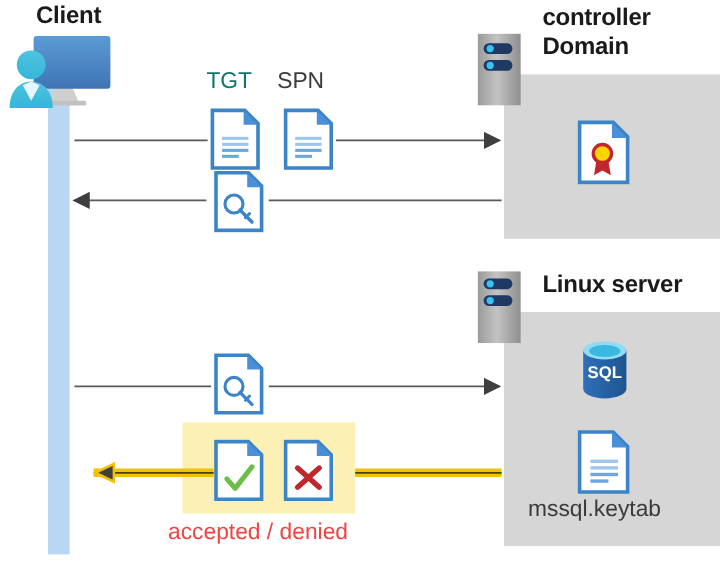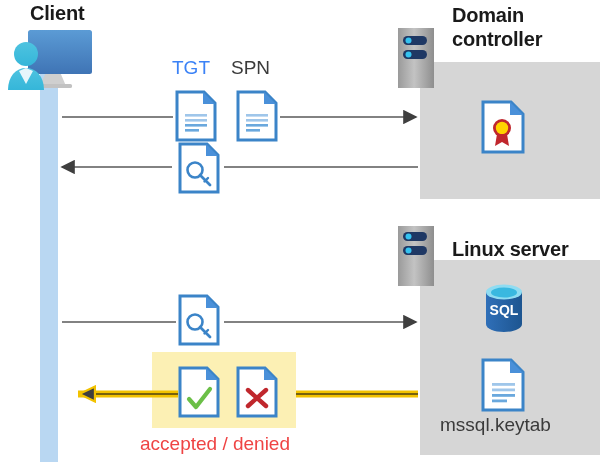--- a/index.html
+++ b/index.html
@@ -34,21 +34,20 @@
     color: #1a1a1a;
     line-height: 24px;
     letter-spacing: -0.2px;
   }
   .title-linux {
     left: 452px; top: 226px;
     font-size: 20px;
     font-weight: bold;
     color: #1a1a1a;
     letter-spacing: -0.2px;
-    margin-top: 12px;
   }
 
   
   .panel {
     background: #d6d6d6;
   }
   .panel-dc   { left: 420px; top: 62px;  width: 180px; height: 137px; }
   .panel-lx   { left: 420px; top: 260px; width: 180px; height: 195px; }
 
   
@@ -76,21 +75,21 @@
   .doc-ok   { left: 178px; top: 366px; }
   .doc-no   { left: 236px; top: 366px; }
   .doc-cert { left: 481px; top: 100px; width: 44px; height: 54px; }
   .doc-keytab { left: 481px; top: 358px; width: 44px; height: 54px; }
 
   .sql-icon { left: 480px; top: 282px; width: 48px; height: 52px; }
 
   
   .lbl-tgt {
     left: 172px; top: 57px;
-    font-size: 19px; color: #3b82f6;
+    font-size: 19px; color: #0f766e;
   }
   .lbl-spn {
     left: 231px; top: 57px;
     font-size: 19px; color: #3b3b3b; text-align: center;
   }
   .lbl-keytab {
     left: 440px; top: 414px;
     font-size: 19px; color: #3b3b3b; text-align: center;
   }
   .lbl-accepted {
@@ -186,22 +185,22 @@
         <stop offset="1" stop-color="#8e8e8e"></stop>
       </linearGradient>
     </defs>
     <rect x="0" y="0" width="36" height="60" fill="url(#rkG)"></rect>
     <rect x="5" y="8" width="24" height="9" rx="4.5" fill="#1f3864"></rect>
     <circle cx="10.5" cy="12.5" r="3" fill="#35c3f0"></circle>
     <rect x="5" y="22" width="24" height="9" rx="4.5" fill="#1f3864"></rect>
     <circle cx="10.5" cy="26.5" r="3" fill="#35c3f0"></circle>
   </svg>
   <div class="abs title-dc">
+    <div>controller</div>
     <div>Domain</div>
-    <div>controller</div>
   </div>
 
   <svg class="abs rack rack-lx" viewBox="0 0 36 60">
     <rect x="0" y="0" width="36" height="60" fill="url(#rkG)"></rect>
     <rect x="5" y="6" width="24" height="9" rx="4.5" fill="#1f3864"></rect>
     <circle cx="10.5" cy="10.5" r="3" fill="#35c3f0"></circle>
     <rect x="5" y="20" width="24" height="9" rx="4.5" fill="#1f3864"></rect>
     <circle cx="10.5" cy="24.5" r="3" fill="#35c3f0"></circle>
   </svg>
   <div class="abs title-linux">Linux server</div>

